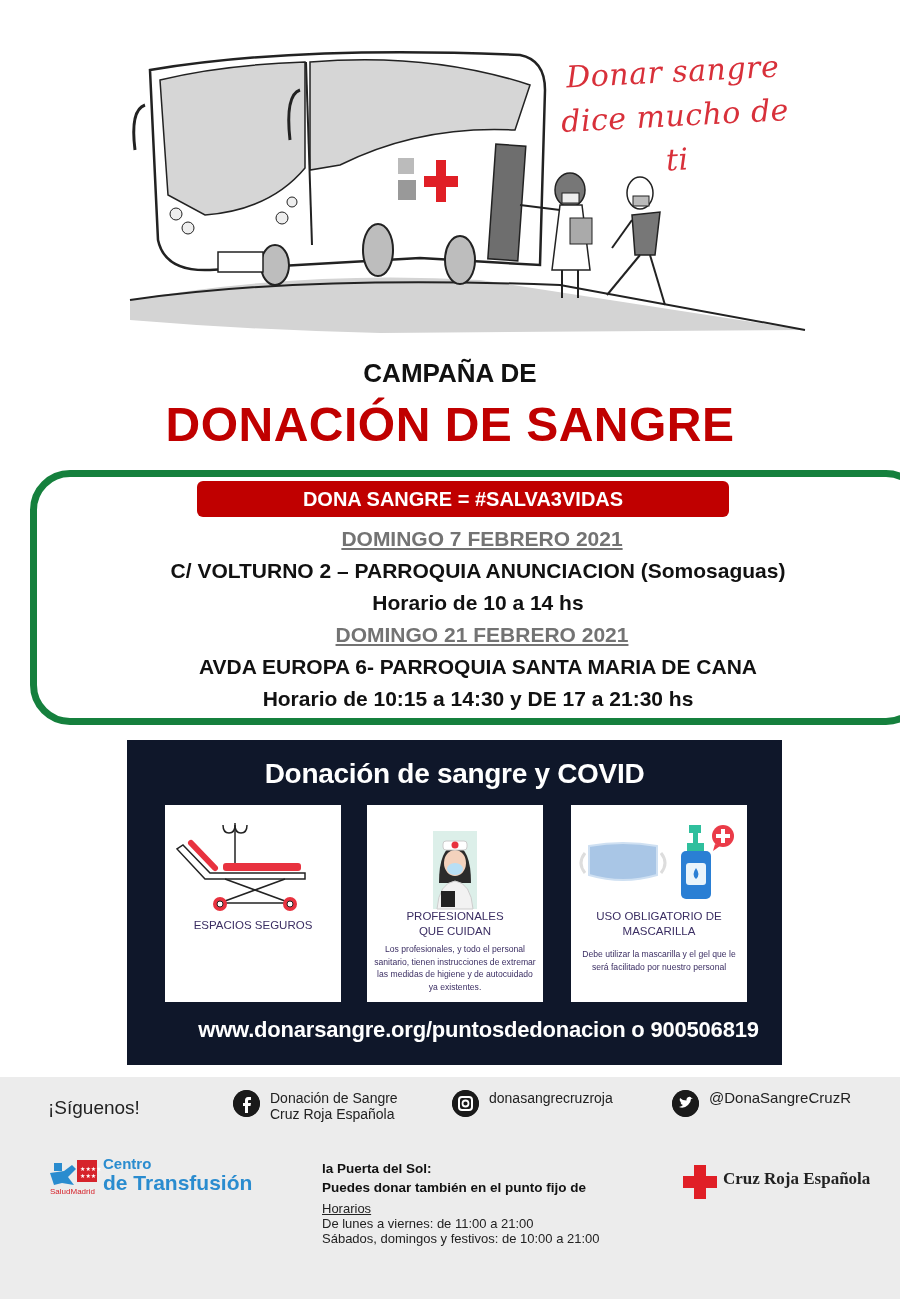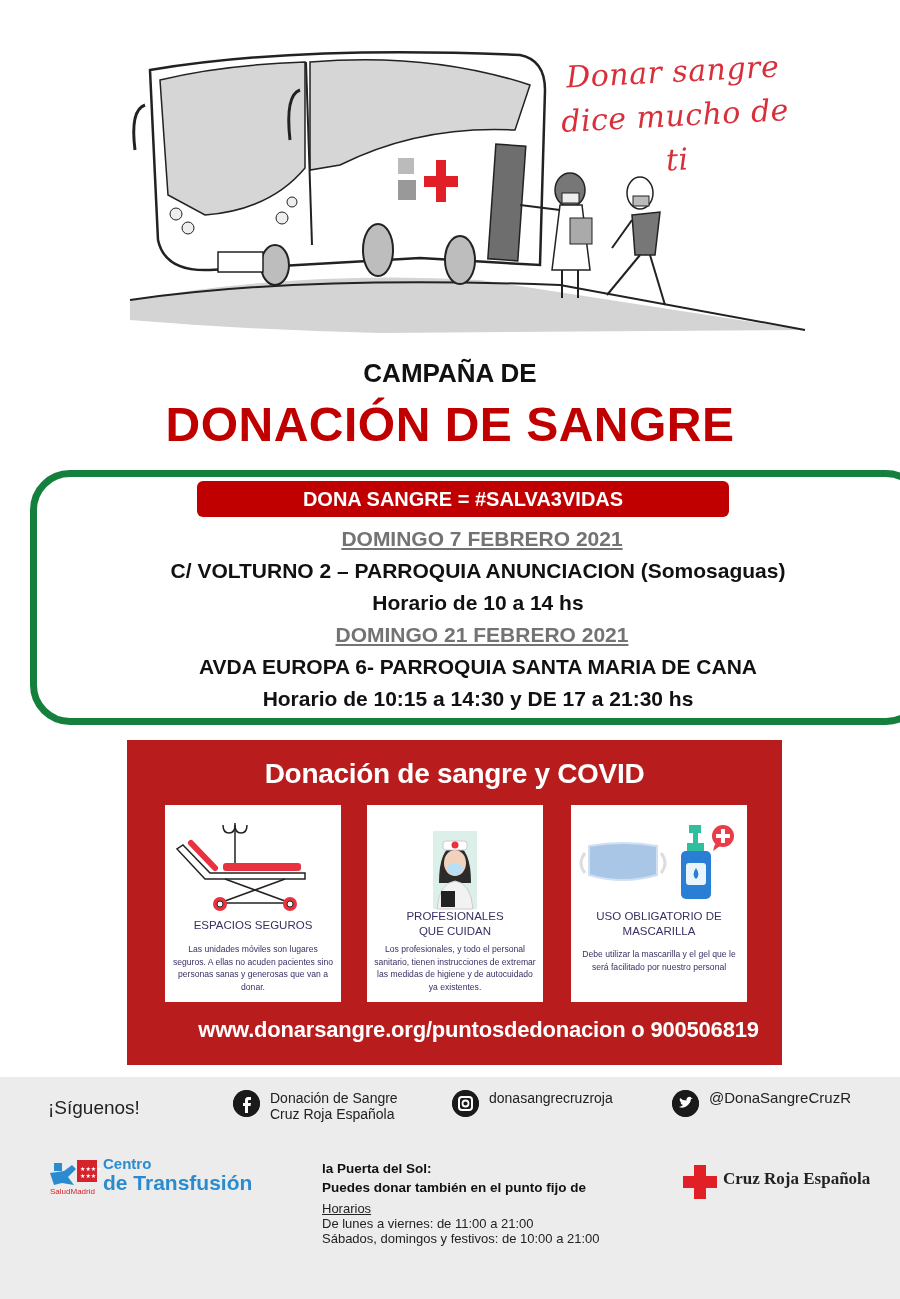--- a/index.html
+++ b/index.html
@@ -19,21 +19,21 @@
 
   .info-box { position: absolute; left: 30px; top: 470px; width: 896px; height: 255px;
               border: 7px solid #15803d; border-radius: 40px; background: #fff; }
   .tag-bar { position: absolute; left: 160px; top: 4px; width: 532px; height: 36px;
              background: #c00000; border-radius: 6px; color: #fff; font-weight: bold;
              font-size: 20px; text-align: center; line-height: 36px; }
   .info-lines { position: absolute; left: 0; top: 46px; width: 100%; text-align: center; }
   .info-lines .date { color: #737373; text-decoration: underline; font-weight: bold; font-size: 21px; line-height: 32px; display:block;padding-left:8px; }
   .info-lines .line { color: #111; font-weight: bold; font-size: 21px; line-height: 32px; display:block; }
 
-  .covid { position: absolute; left: 127px; top: 740px; width: 655px; height: 325px; background: #b91c1c; }
+  .covid { position: absolute; left: 127px; top: 740px; width: 655px; height: 325px; background: #0f172a; }
   .covid-title { position: absolute; left: 0; top: 18px; width: 100%; text-align: center; color: #fff;
                  font-weight: bold; font-size: 28px; letter-spacing: -0.3px; }
   .card { position: absolute; top: 65px; width: 176px; height: 197px; background: #fff; }
   .card .icon { position: absolute; left: 0; top: 8px; width: 100%; height: 100px; }
   .card .ctitle { position: absolute; left: 0; width: 100%; text-align: center; color: #3b2e63;
                   font-size: 11.5px; line-height: 15px; }
   .card .cbody { position: absolute; left: 6px; width: 164px; text-align: center; color: #3b2e63;
                  font-size: 8.6px; line-height: 12.5px; }
   .covid-url { position: absolute; left: 0; top: 277px; width: 100%; text-align: center; color: #fff;
                font-weight: bold; font-size: 22px; letter-spacing: -0.2px; padding-left: 48px; }
@@ -144,21 +144,20 @@
       <rect x="58" y="50" width="78" height="8" rx="3" fill="#e8323f"></rect>
       <line x1="60" y1="66" x2="120" y2="88" stroke="#222" stroke-width="1.5"></line>
       <line x1="120" y1="66" x2="60" y2="88" stroke="#222" stroke-width="1.5"></line>
       <line x1="55" y1="90" x2="125" y2="90" stroke="#222" stroke-width="1.5"></line>
       <circle cx="55" cy="91" r="7" fill="#e8323f"></circle>
         <circle cx="55" cy="91" r="3" fill="#fff" stroke="#222"></circle>
       <circle cx="125" cy="91" r="7" fill="#e8323f"></circle>
         <circle cx="125" cy="91" r="3" fill="#fff" stroke="#222"></circle>
     </svg>
     <div class="ctitle" style="top:113px;">ESPACIOS SEGUROS</div>
-    <div class="cbody" style="top:138px;">Las unidades móviles son lugares seguros. A ellas no acuden pacientes sino personas sanas y generosas que van a donar.</div>
   </div>
 
   <div class="card" style="left:240px;">
     <svg class="icon" viewBox="0 0 176 100">
       <rect x="66" y="18" width="44" height="78" fill="#dcefe9"></rect>
       <path d="M72 70 Q 72 35 88 32 Q 104 35 104 70 Z" fill="#2b2b2b"></path>
       <ellipse cx="88" cy="50" rx="11" ry="13" fill="#f3d2bd"></ellipse>
       <rect x="76" y="28" width="24" height="9" rx="3" fill="#fff" stroke="#ccc"></rect>
       <circle cx="88" cy="32" r="3.5" fill="#e8323f"></circle>
       <ellipse cx="88" cy="56" rx="8" ry="6" fill="#b8dff5"></ellipse>

